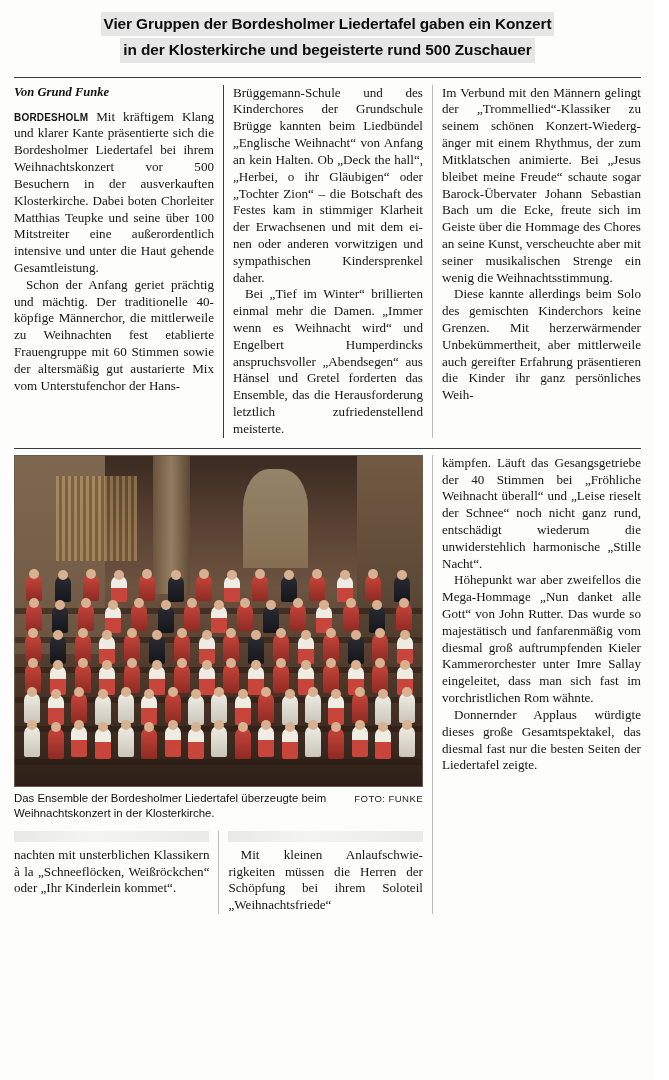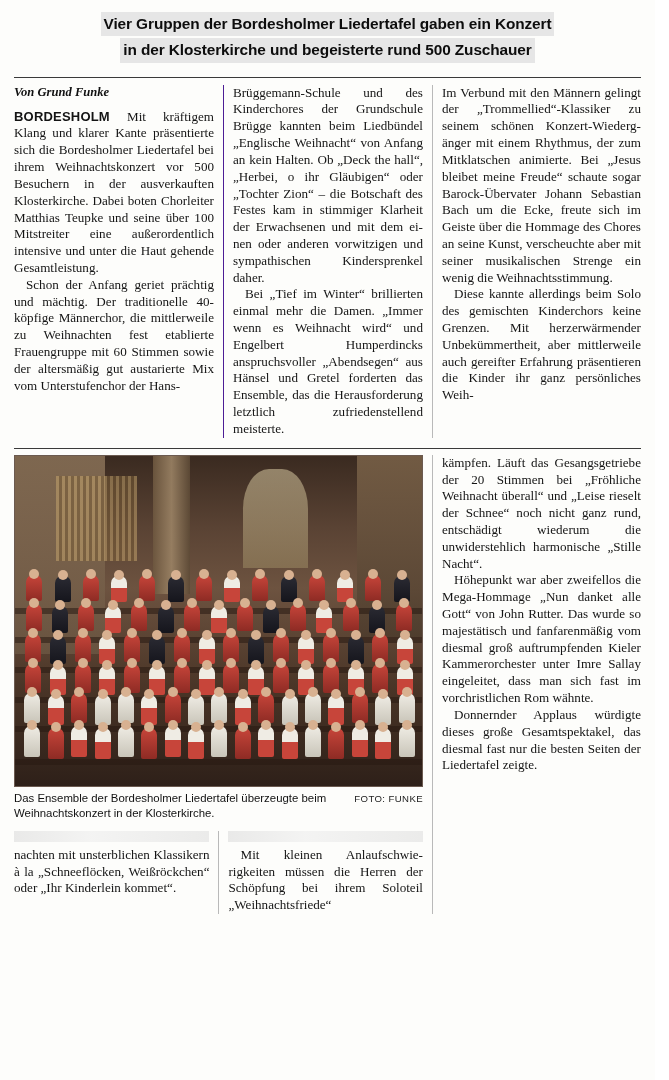--- a/index.html
+++ b/index.html
@@ -82,21 +82,21 @@
     text-justify: inter-word;
     hyphens: auto;
     color: #141414;
   }
   p.body + p.body {
     text-indent: 12px;
   }
   .dateline {
     font-family: "Liberation Sans", sans-serif;
     font-weight: bold;
-    font-size: 13px;
+    font-size: 10px;
     letter-spacing: 0.2px;
   }
 
   
   .lower {
     display: flex;
     padding: 0 14px;
     box-sizing: border-box;
     margin-top: 6px;
   }
@@ -543,20 +543,20 @@
           <p class="body">nachten mit unsterblichen Klassikern à la „Schneeflö­cken, Weißröckchen“ oder „Ihr Kinderlein kommet“.</p>
         </div>
         <div class="bp-col right">
           <div class="ghost"></div>
           <p class="body" style="text-indent:12px;">Mit kleinen Anlaufschwie­rigkeiten müssen die Herren der Schöpfung bei ihrem So­loteil „Weihnachtsfriede“</p>
         </div>
       </div>
     </div>
 
     <div class="lower-right">
-      <p class="body">kämpfen. Läuft das Gesangs­getriebe der 20 Stimmen bei „Fröhliche Weihnacht über­all“ und „Leise rieselt der Schnee“ noch nicht ganz rund, entschädigt wiederum die unwiderstehlich harmo­nische „Stille Nacht“.</p>
+      <p class="body">kämpfen. Läuft das Gesangs­getriebe der 40 Stimmen bei „Fröhliche Weihnacht über­all“ und „Leise rieselt der Schnee“ noch nicht ganz rund, entschädigt wiederum die unwiderstehlich harmo­nische „Stille Nacht“.</p>
       <p class="body">Höhepunkt war aber zwei­fellos die Mega-Hommage „Nun danket alle Gott“ von John Rutter. Das wurde so majestätisch und fanfaren­mäßig vom diesmal groß auf­trumpfenden Kieler Kam­merorchester unter Imre Sallay eingeleitet, dass man sich fast im vorchristlichen Rom wähnte.</p>
       <p class="body">Donnernder Applaus würdi­gte dieses große Gesamt­spektakel, das diesmal fast nur die besten Seiten der Lie­dertafel zeigte.</p>
     </div>
 
   </div>
 
 </div>
 
 </body></html>

